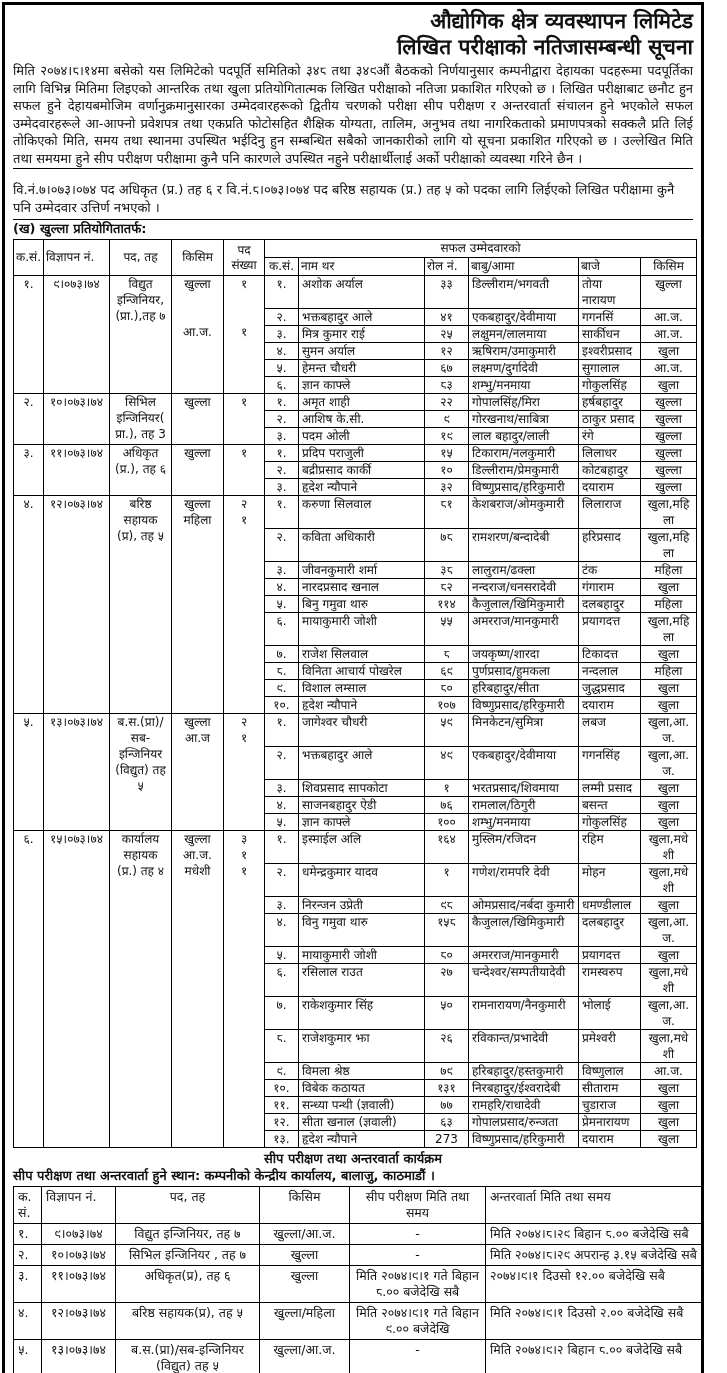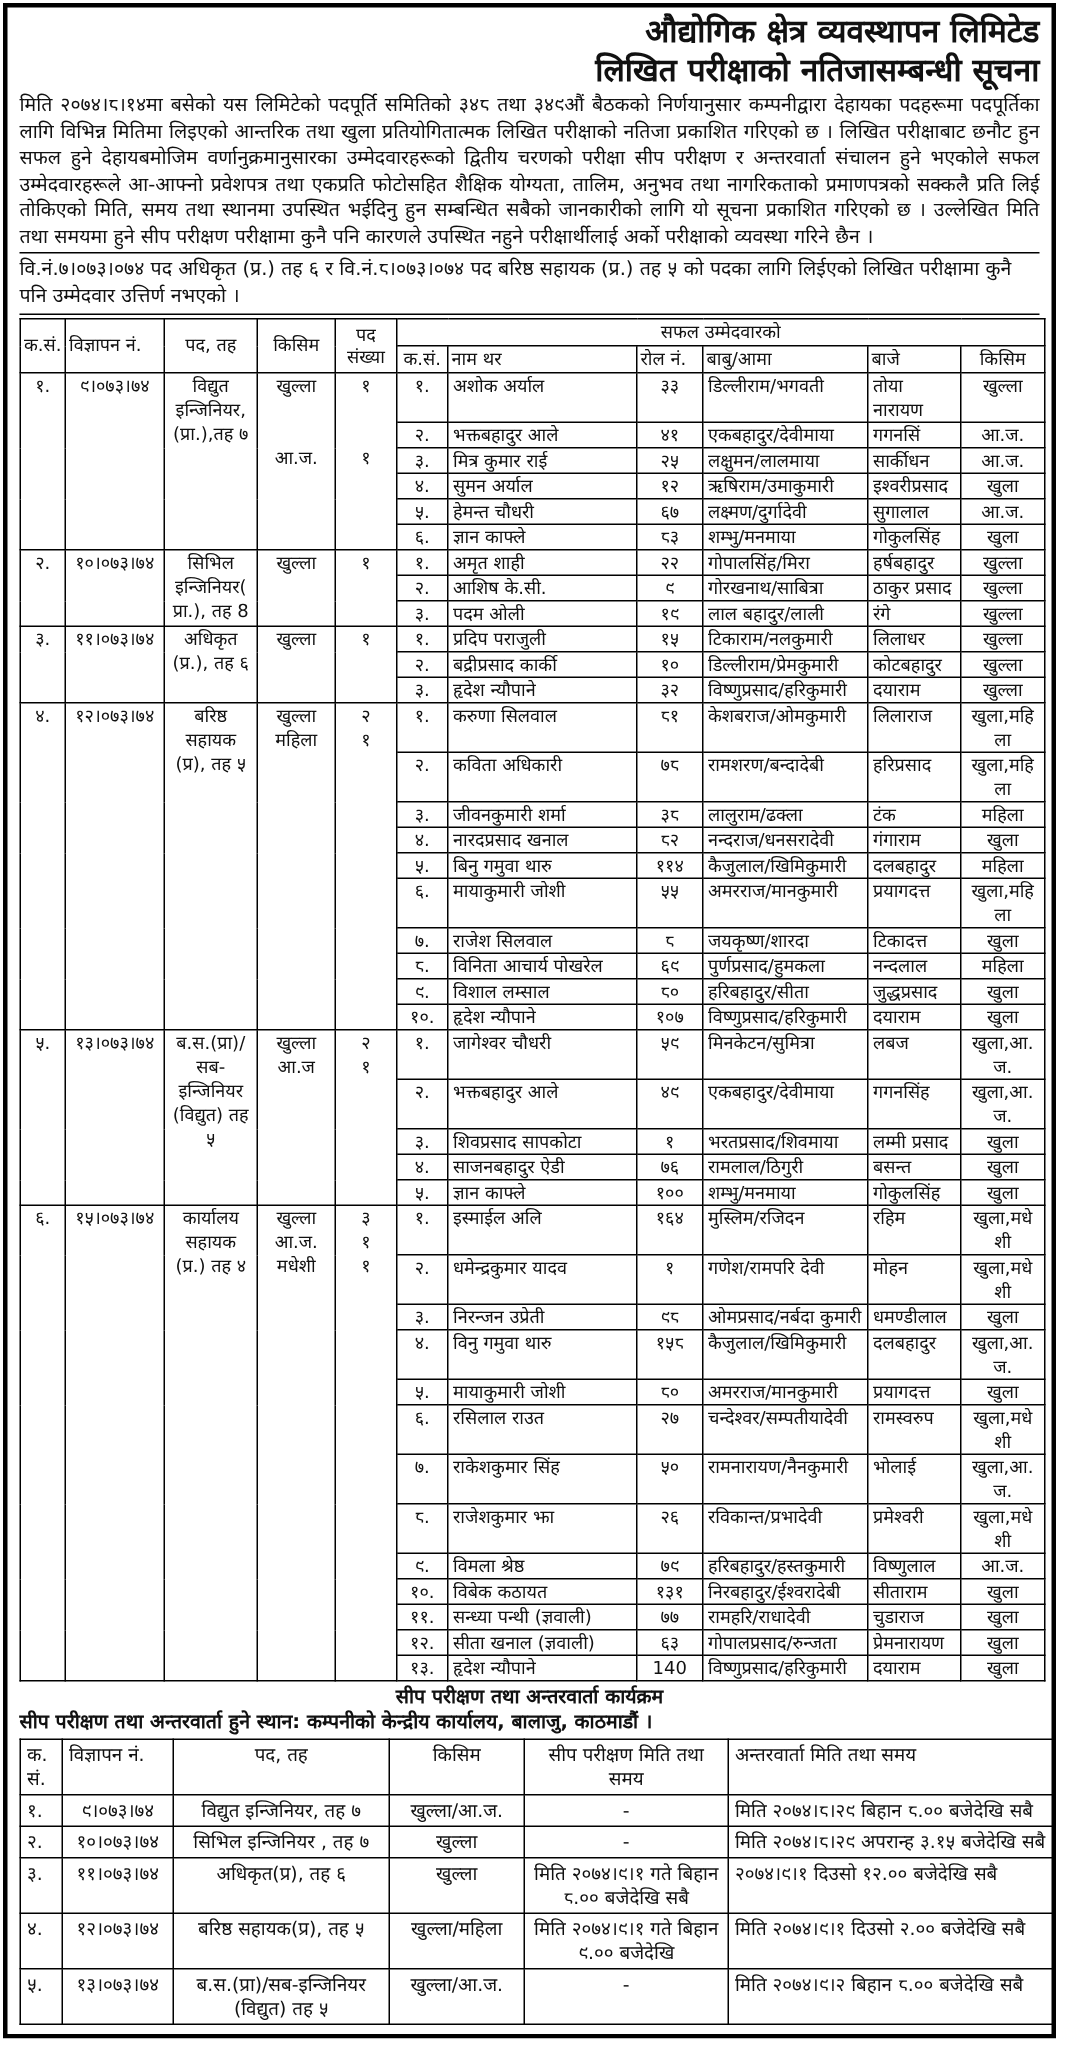--- a/index.html
+++ b/index.html
@@ -2,21 +2,21 @@
 <html lang="ne"><head>
 <meta charset="utf-8">
 <style>
   html,body{margin:0;padding:0;background:#fff;}
   body{width:727px;font-family:"DejaVu Sans","Liberation Sans",sans-serif;color:#111;}
   .page{width:727px;position:relative;background:#fff;}
   .frame{margin:2px 0 0 2px;width:680px;border:3px solid #000;padding:3px 8px 6px 8px;background:#fff;}
   .title{text-align:right;font-weight:bold;font-size:21px;line-height:26px;margin:0;}
   .intro{font-size:13px;line-height:17.5px;text-align:justify;margin-top:2px;}
   .bold-line{font-size:13px;font-weight:bold;line-height:17px;}
-  .boxed{border-top:1.6px solid #000;border-bottom:1.6px solid #000;font-size:13px;line-height:17.5px;padding:2px 0 3px 0;margin-top:1px;}
+  .boxed{border-top:1.6px solid #000;border-bottom:1.6px solid #000;font-size:13px;line-height:17.5px;padding:12px 0 3px 0;margin-top:1px;}
   table{border-collapse:collapse;table-layout:fixed;margin-top:2px;}
   #results-table{width:684px;border:1.6px solid #000;}
   #results-table th, #results-table td{border:1px solid #000;font-weight:normal;font-size:12px;padding:0 3px;vertical-align:top;word-wrap:break-word;}
   #results-table thead th{text-align:center;vertical-align:middle;line-height:15px;padding:1px 2px;}
   #results-table thead th.lft{text-align:left;}
   .group td{border-top:none;border-bottom:none;line-height:16px;}
   .group tr td{height:16px;}
   .group tr:first-child td{border-top:1.2px solid #000;}
   td.ctr{text-align:center;}
   td.lft{text-align:left;}
@@ -32,20 +32,21 @@
 
 <div class="page">
   <div class="frame">
 
     <div class="title">औद्योगिक क्षेत्र व्यवस्थापन लिमिटेड</div>
     <div class="title">लिखित परीक्षाको नतिजासम्बन्धी सूचना</div>
 
     <div class="intro">मिति २०७४।८।१४मा बसेको यस लिमिटेको पदपूर्ति समितिको ३४८ तथा ३४९औं बैठकको निर्णयानुसार कम्पनीद्वारा देहायका पदहरूमा पदपूर्तिका लागि विभिन्न मितिमा लिइएको आन्तरिक तथा खुला प्रतियोगितात्मक लिखित परीक्षाको नतिजा प्रकाशित गरिएको छ । लिखित परीक्षाबाट छनौट हुन सफल हुने देहायबमोजिम वर्णानुक्रमानुसारका उम्मेदवारहरूको द्वितीय चरणको परीक्षा सीप परीक्षण र अन्तरवार्ता संचालन हुने भएकोले सफल उम्मेदवारहरूले आ-आफ्नो प्रवेशपत्र तथा एकप्रति फोटोसहित शैक्षिक योग्यता, तालिम, अनुभव तथा नागरिकताको प्रमाणपत्रको सक्कलै प्रति लिई तोकिएको मिति, समय तथा स्थानमा उपस्थित भईदिनु हुन सम्बन्धित सबैको जानकारीको लागि यो सूचना प्रकाशित गरिएको छ । उल्लेखित मिति तथा समयमा हुने सीप परीक्षण परीक्षामा कुनै पनि कारणले उपस्थित नहुने परीक्षार्थीलाई अर्को परीक्षाको व्यवस्था गरिने छैन ।</div>
 
     <div class="boxed">वि.नं.७।०७३।०७४ पद अधिकृत (प्र.) तह ६ र वि.नं.८।०७३।०७४ पद बरिष्ठ सहायक (प्र.) तह ५ को पदका लागि लिईएको लिखित परीक्षामा कुनै पनि उम्मेदवार उत्तिर्ण नभएको ।</div>
+    <div class="bold-line">(ख) खुल्ला प्रतियोगितातर्फ:</div>
 
     <table id="results-table">
       <colgroup>
         <col style="width:30px">
           <col style="width:66px">
           <col style="width:62px">
           <col style="width:52px">
           <col style="width:41px">
         <col style="width:34px">
           <col style="width:126px">
@@ -134,21 +135,21 @@
             <td class="ctr">८३</td>
             <td class="lft">शम्भु/मनमाया</td>
             <td class="lft">गोकुलसिंह</td>
             <td class="ctr">खुला</td>
           </tr>
         </tbody>
         <tbody class="group">
           <tr>
             <td class="ctr" rowspan="3">२.</td>
             <td class="ctr" rowspan="3">१०।०७३।७४</td>
-            <td class="ctr" rowspan="3">सिभिल इन्जिनियर(प्रा.), तह 8</td>
+            <td class="ctr" rowspan="3">सिभिल इन्जिनियर(प्रा.), तह 3</td>
             <td class="ctr" rowspan="3" style="padding: 0px;">
               <div class="kline">खुल्ला</div>
             </td>
             <td class="ctr" rowspan="3" style="padding: 0px;">
               <div class="kline">१</div>
             </td>
             <td class="ctr">१.</td>
             <td class="lft">अमृत शाही</td>
             <td class="ctr">२२</td>
             <td class="lft">गोपालसिंह/मिरा</td>
@@ -459,21 +460,21 @@
             <td class="ctr">१२.</td>
             <td class="lft">सीता खनाल (ज्ञवाली)</td>
             <td class="ctr">६३</td>
             <td class="lft">गोपालप्रसाद/रुन्जता</td>
             <td class="lft">प्रेमनारायण</td>
             <td class="ctr">खुला</td>
           </tr>
           <tr>
             <td class="ctr">१३.</td>
             <td class="lft">हृदेश न्यौपाने</td>
-            <td class="ctr">140</td>
+            <td class="ctr">273</td>
             <td class="lft">विष्णुप्रसाद/हरिकुमारी</td>
             <td class="lft">दयाराम</td>
             <td class="ctr">खुला</td>
           </tr>
         </tbody>
       </table>
 
     <div class="bold-line prog-head">सीप परीक्षण तथा अन्तरवार्ता कार्यक्रम</div>
     <div class="bold-line">सीप परीक्षण तथा अन्तरवार्ता हुने स्थान: कम्पनीको केन्द्रीय कार्यालय, बालाजु, काठमाडौं ।</div>
 

